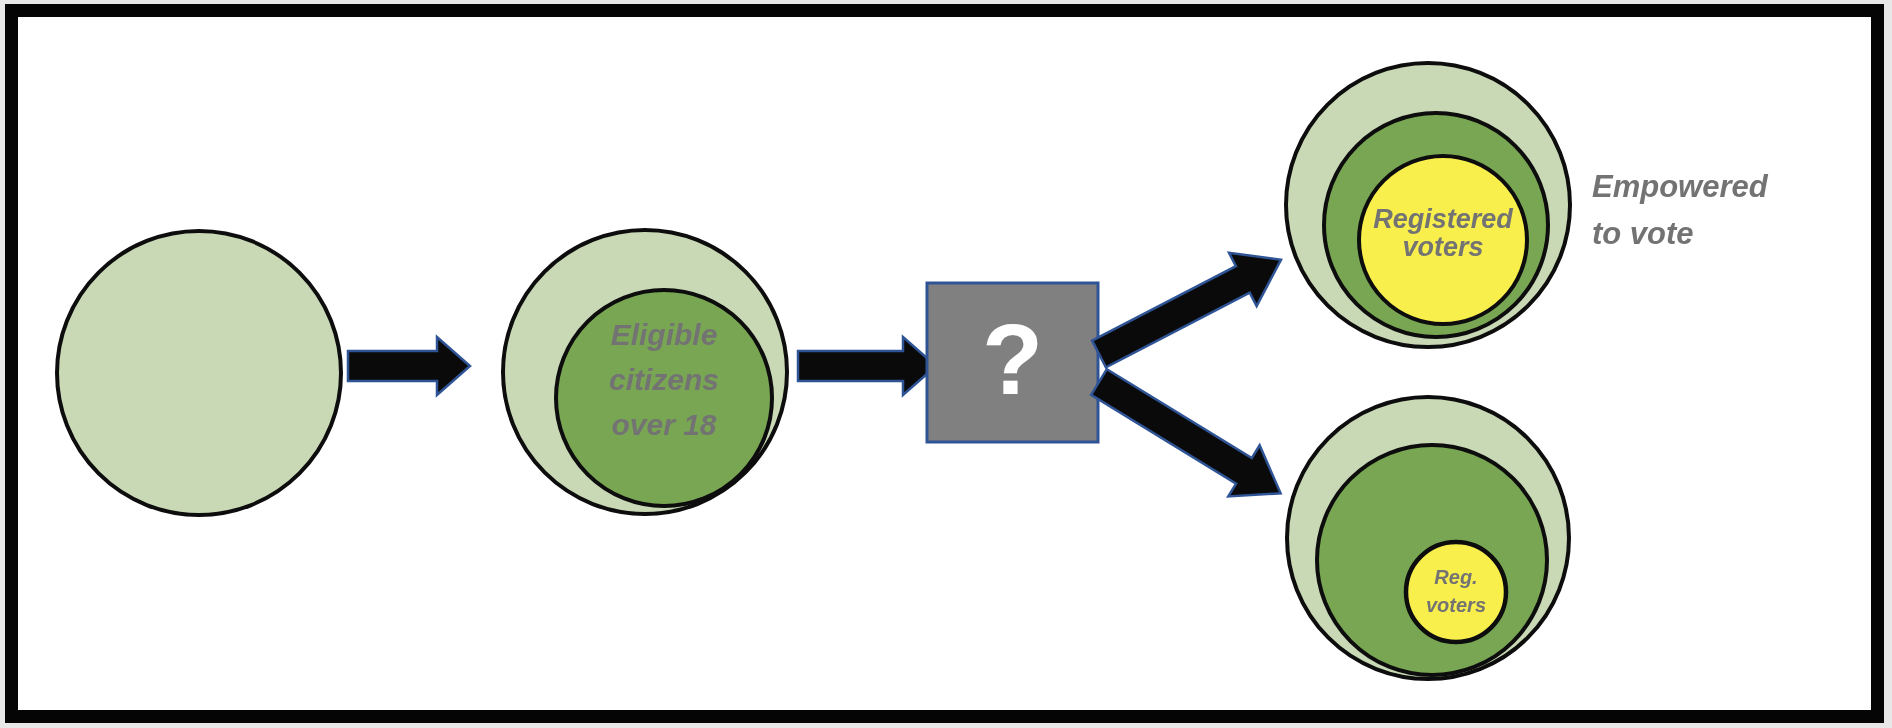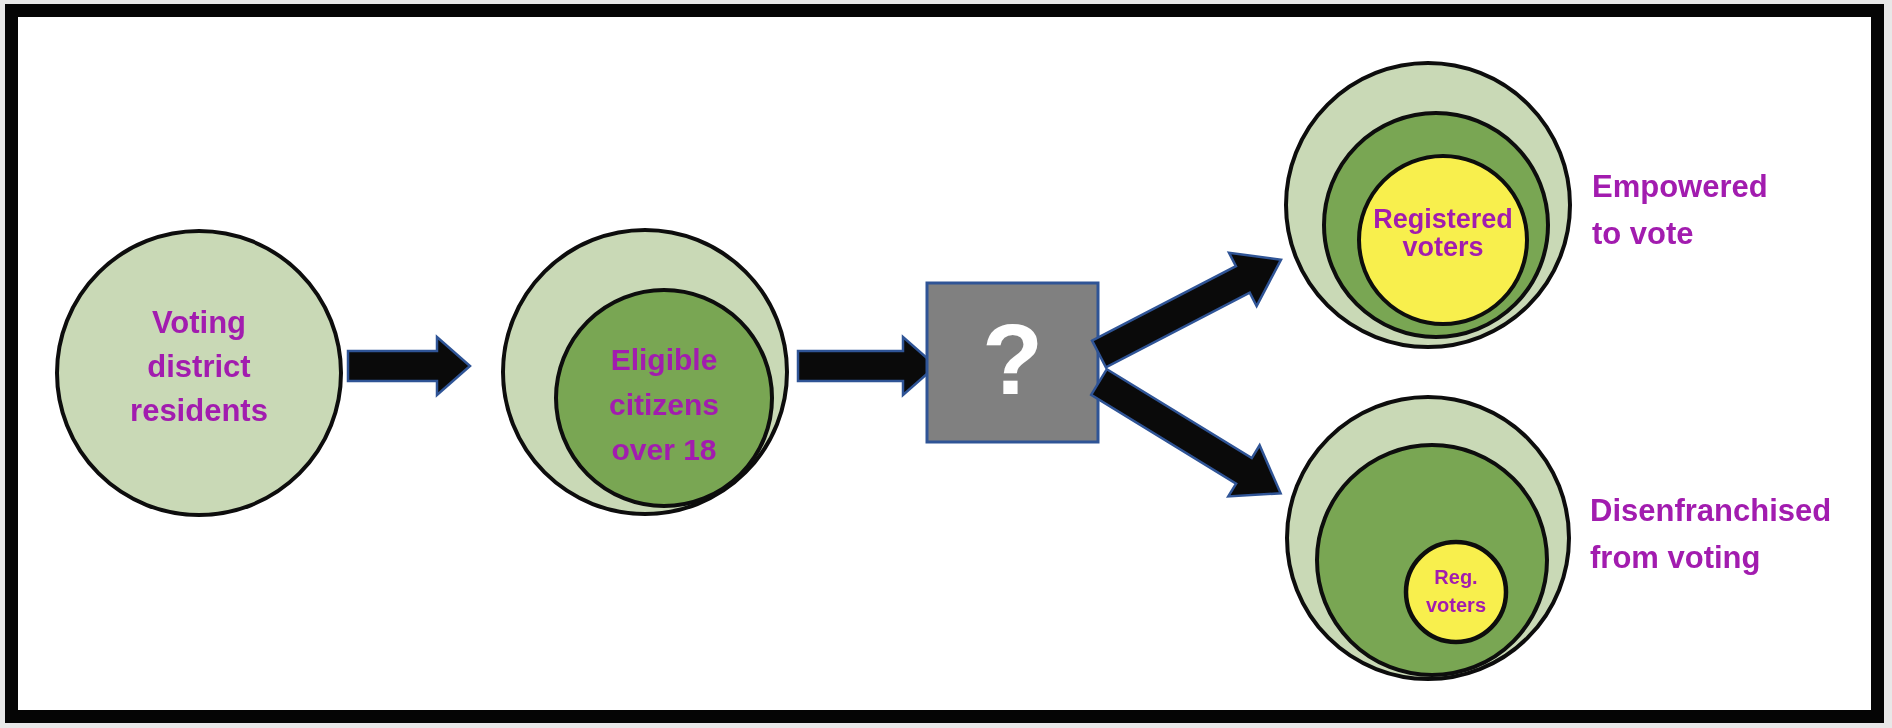--- a/index.html
+++ b/index.html
@@ -28,24 +28,25 @@
     left: 0; top: 0;
     width: 1892px;
     height: 728px;
   }
   .circle-stroke { stroke: #0d0d0d; stroke-width: 4; }
   .small-circle-stroke { stroke: #0d0d0d; stroke-width: 4.5; }
   .arrow-stroke { stroke: #2f5496; stroke-width: 2.5; stroke-linejoin: miter; }
   .box-stroke { stroke: #2f5496; stroke-width: 3; }
   .label {
     position: absolute;
-    color: #a21caf;
+    color: #737373;
     font-weight: 700;
     text-align: center;
     white-space: pre-line;
+    font-style: italic;
   }
   .node-label-lg { font-size: 31px; line-height: 44px; }
   .node-label-md { font-size: 30px; line-height: 45px; }
   .node-label-sm { font-size: 27px; line-height: 28px; }
   .node-label-xs { font-size: 20px; line-height: 28px; }
   .side-label {
     text-align: left;
     font-size: 31px;
     line-height: 47px;
   }
@@ -92,35 +93,30 @@
 
     <circle class="circle-stroke" cx="1428" cy="205" r="142" fill="#c9d9b6"></circle>
     <circle class="circle-stroke" cx="1436" cy="225" r="112" fill="#79a653"></circle>
     <circle class="circle-stroke" cx="1443" cy="240" r="84" fill="#f8ef4d"></circle>
 
     <circle class="circle-stroke" cx="1428" cy="538" r="141" fill="#c9d9b6"></circle>
     <circle class="circle-stroke" cx="1432" cy="560" r="115" fill="#79a653"></circle>
     <circle class="small-circle-stroke" cx="1456" cy="592" r="50" fill="#f8ef4d"></circle>
   </svg>
 
-  <div class="label node-label-lg" style="left:59px; top:301px; width:280px;">Voting
-district
-residents</div>
 
-  <div class="label node-label-md" style="left:524px; top:337px; width:280px;">Eligible
+  <div class="label node-label-md" style="left:524px; top:312px; width:280px;">Eligible
 citizens
 over 18</div>
 
   <div class="question-box-label">?</div>
 
   <div class="label node-label-sm" style="left:1343px; top:205px; width:200px;">Registered
 voters</div>
 
   <div class="label node-label-xs" style="left:1396px; top:563px; width:120px;">Reg.
 voters</div>
 
   <div class="label side-label" style="left:1592px; top:163px; width:290px;">Empowered
 to vote</div>
 
-  <div class="label side-label" style="left:1590px; top:487px; width:300px;">Disenfranchised
-from voting</div>
 
 </div>
 
 </body></html>

